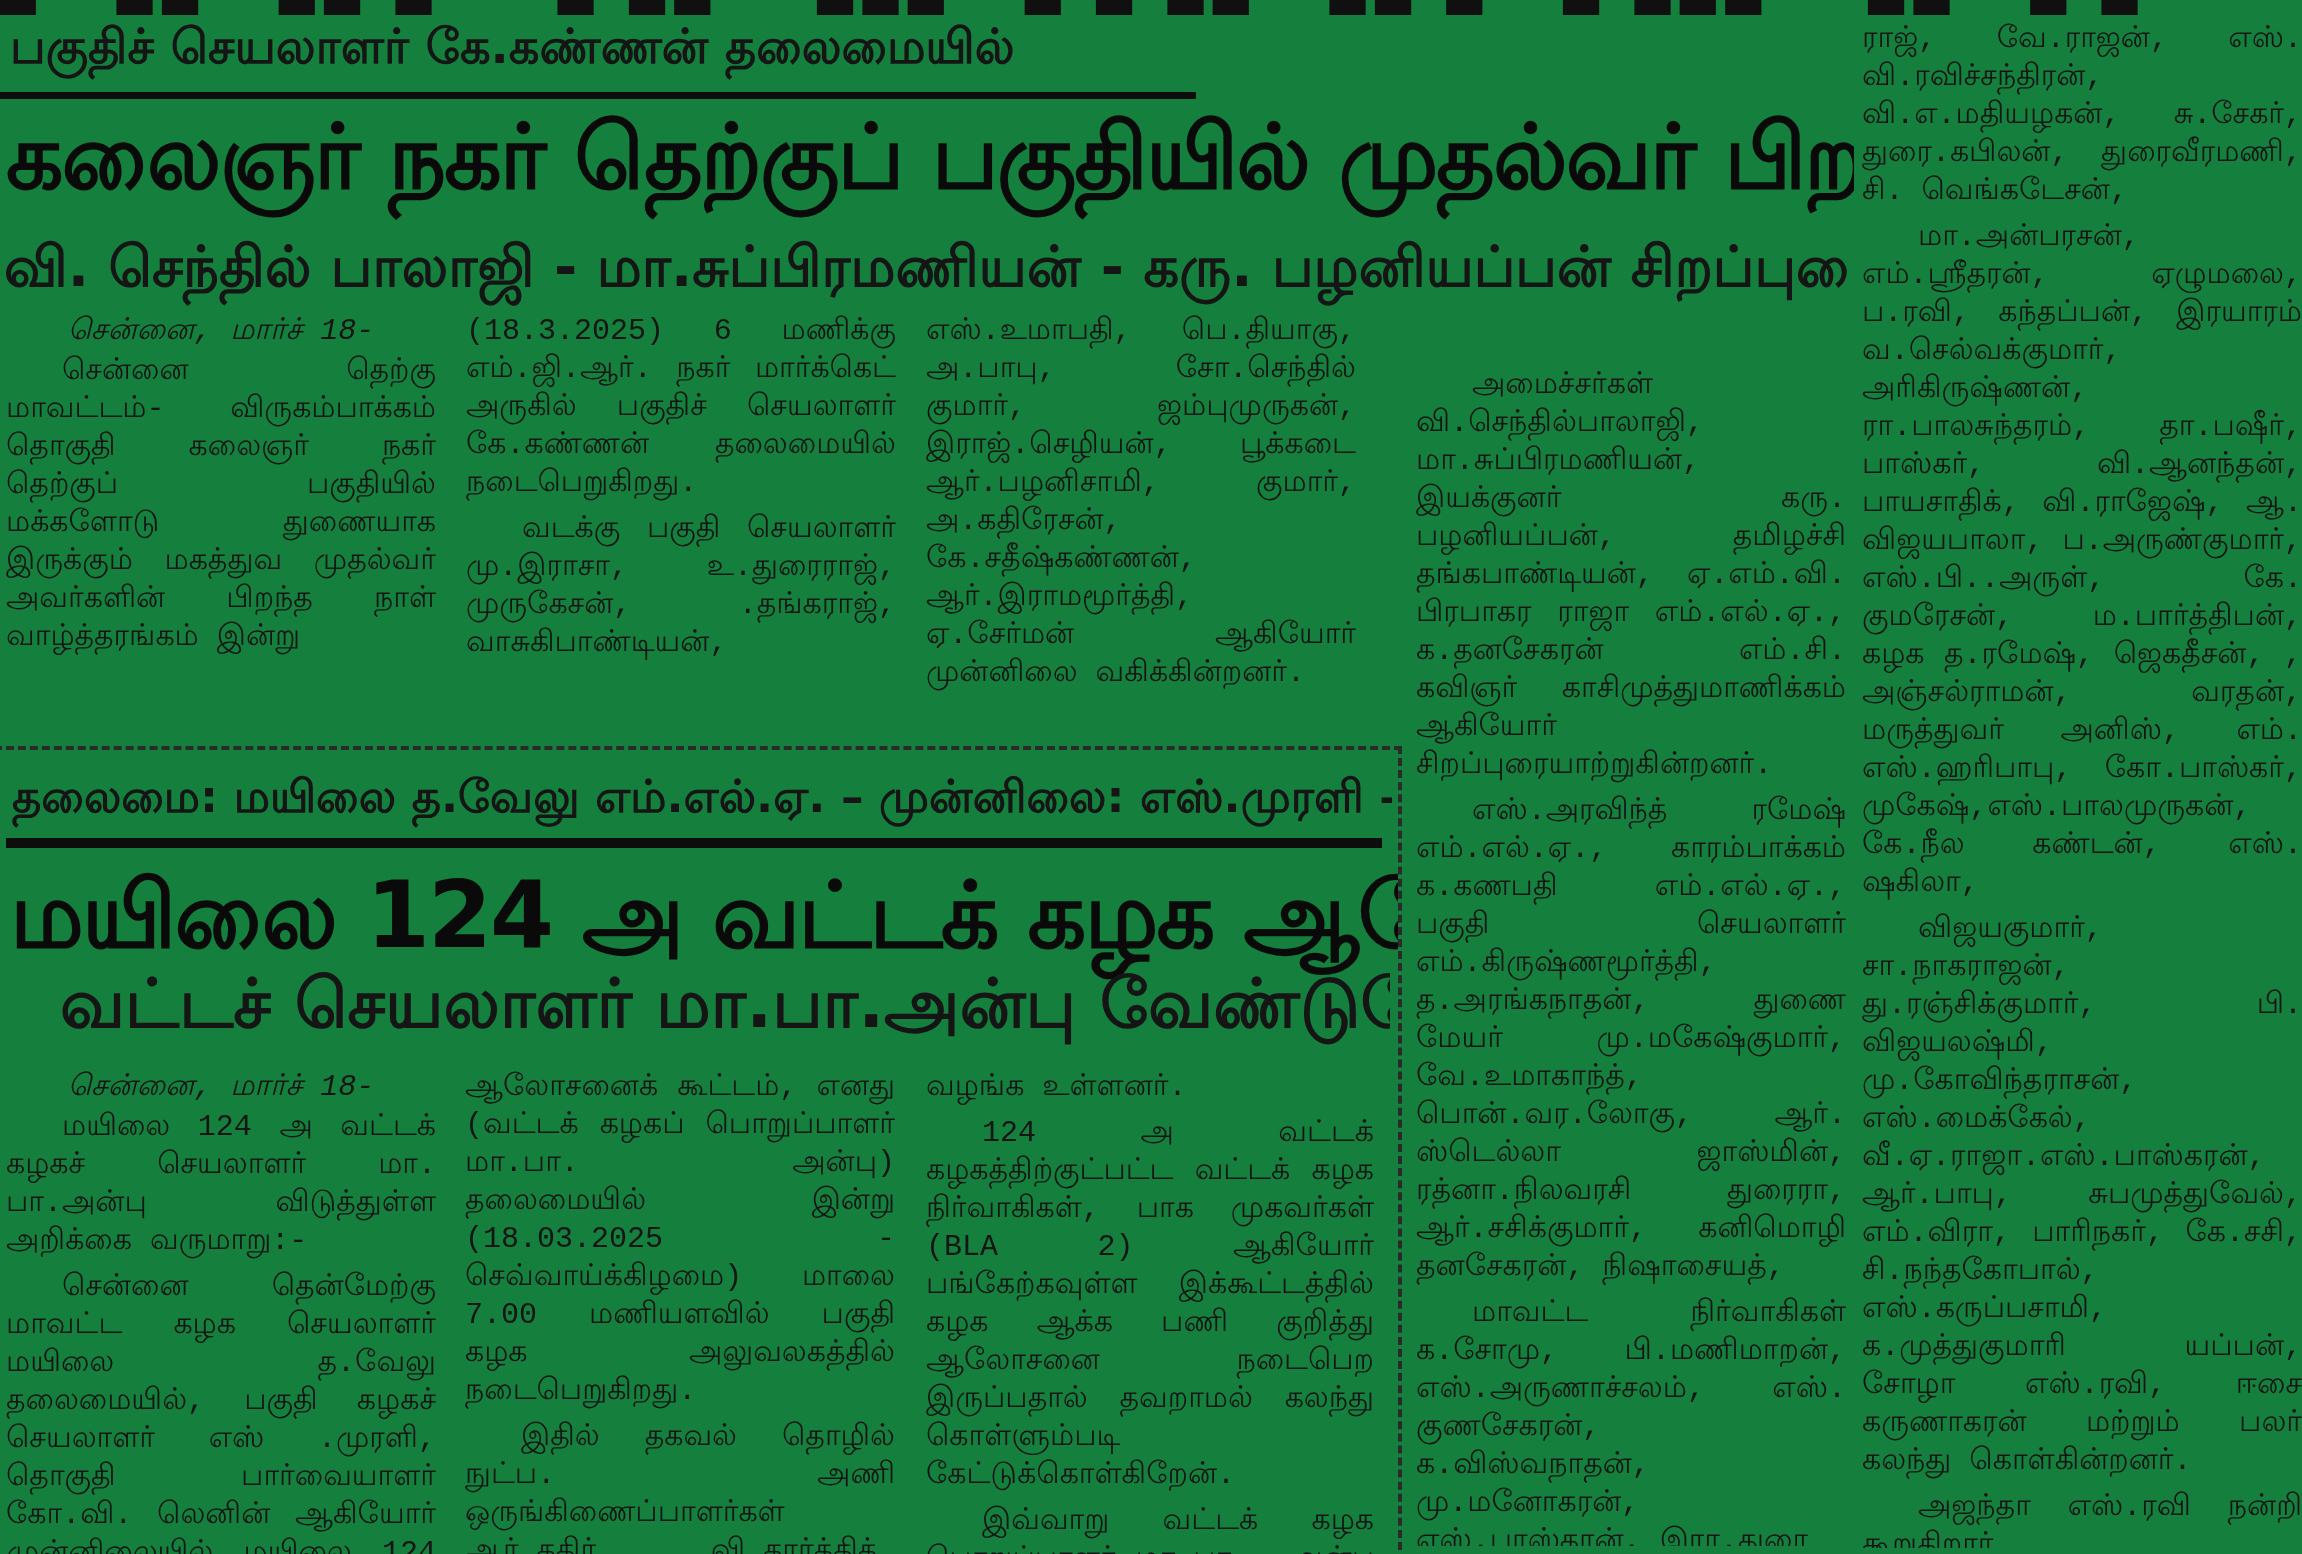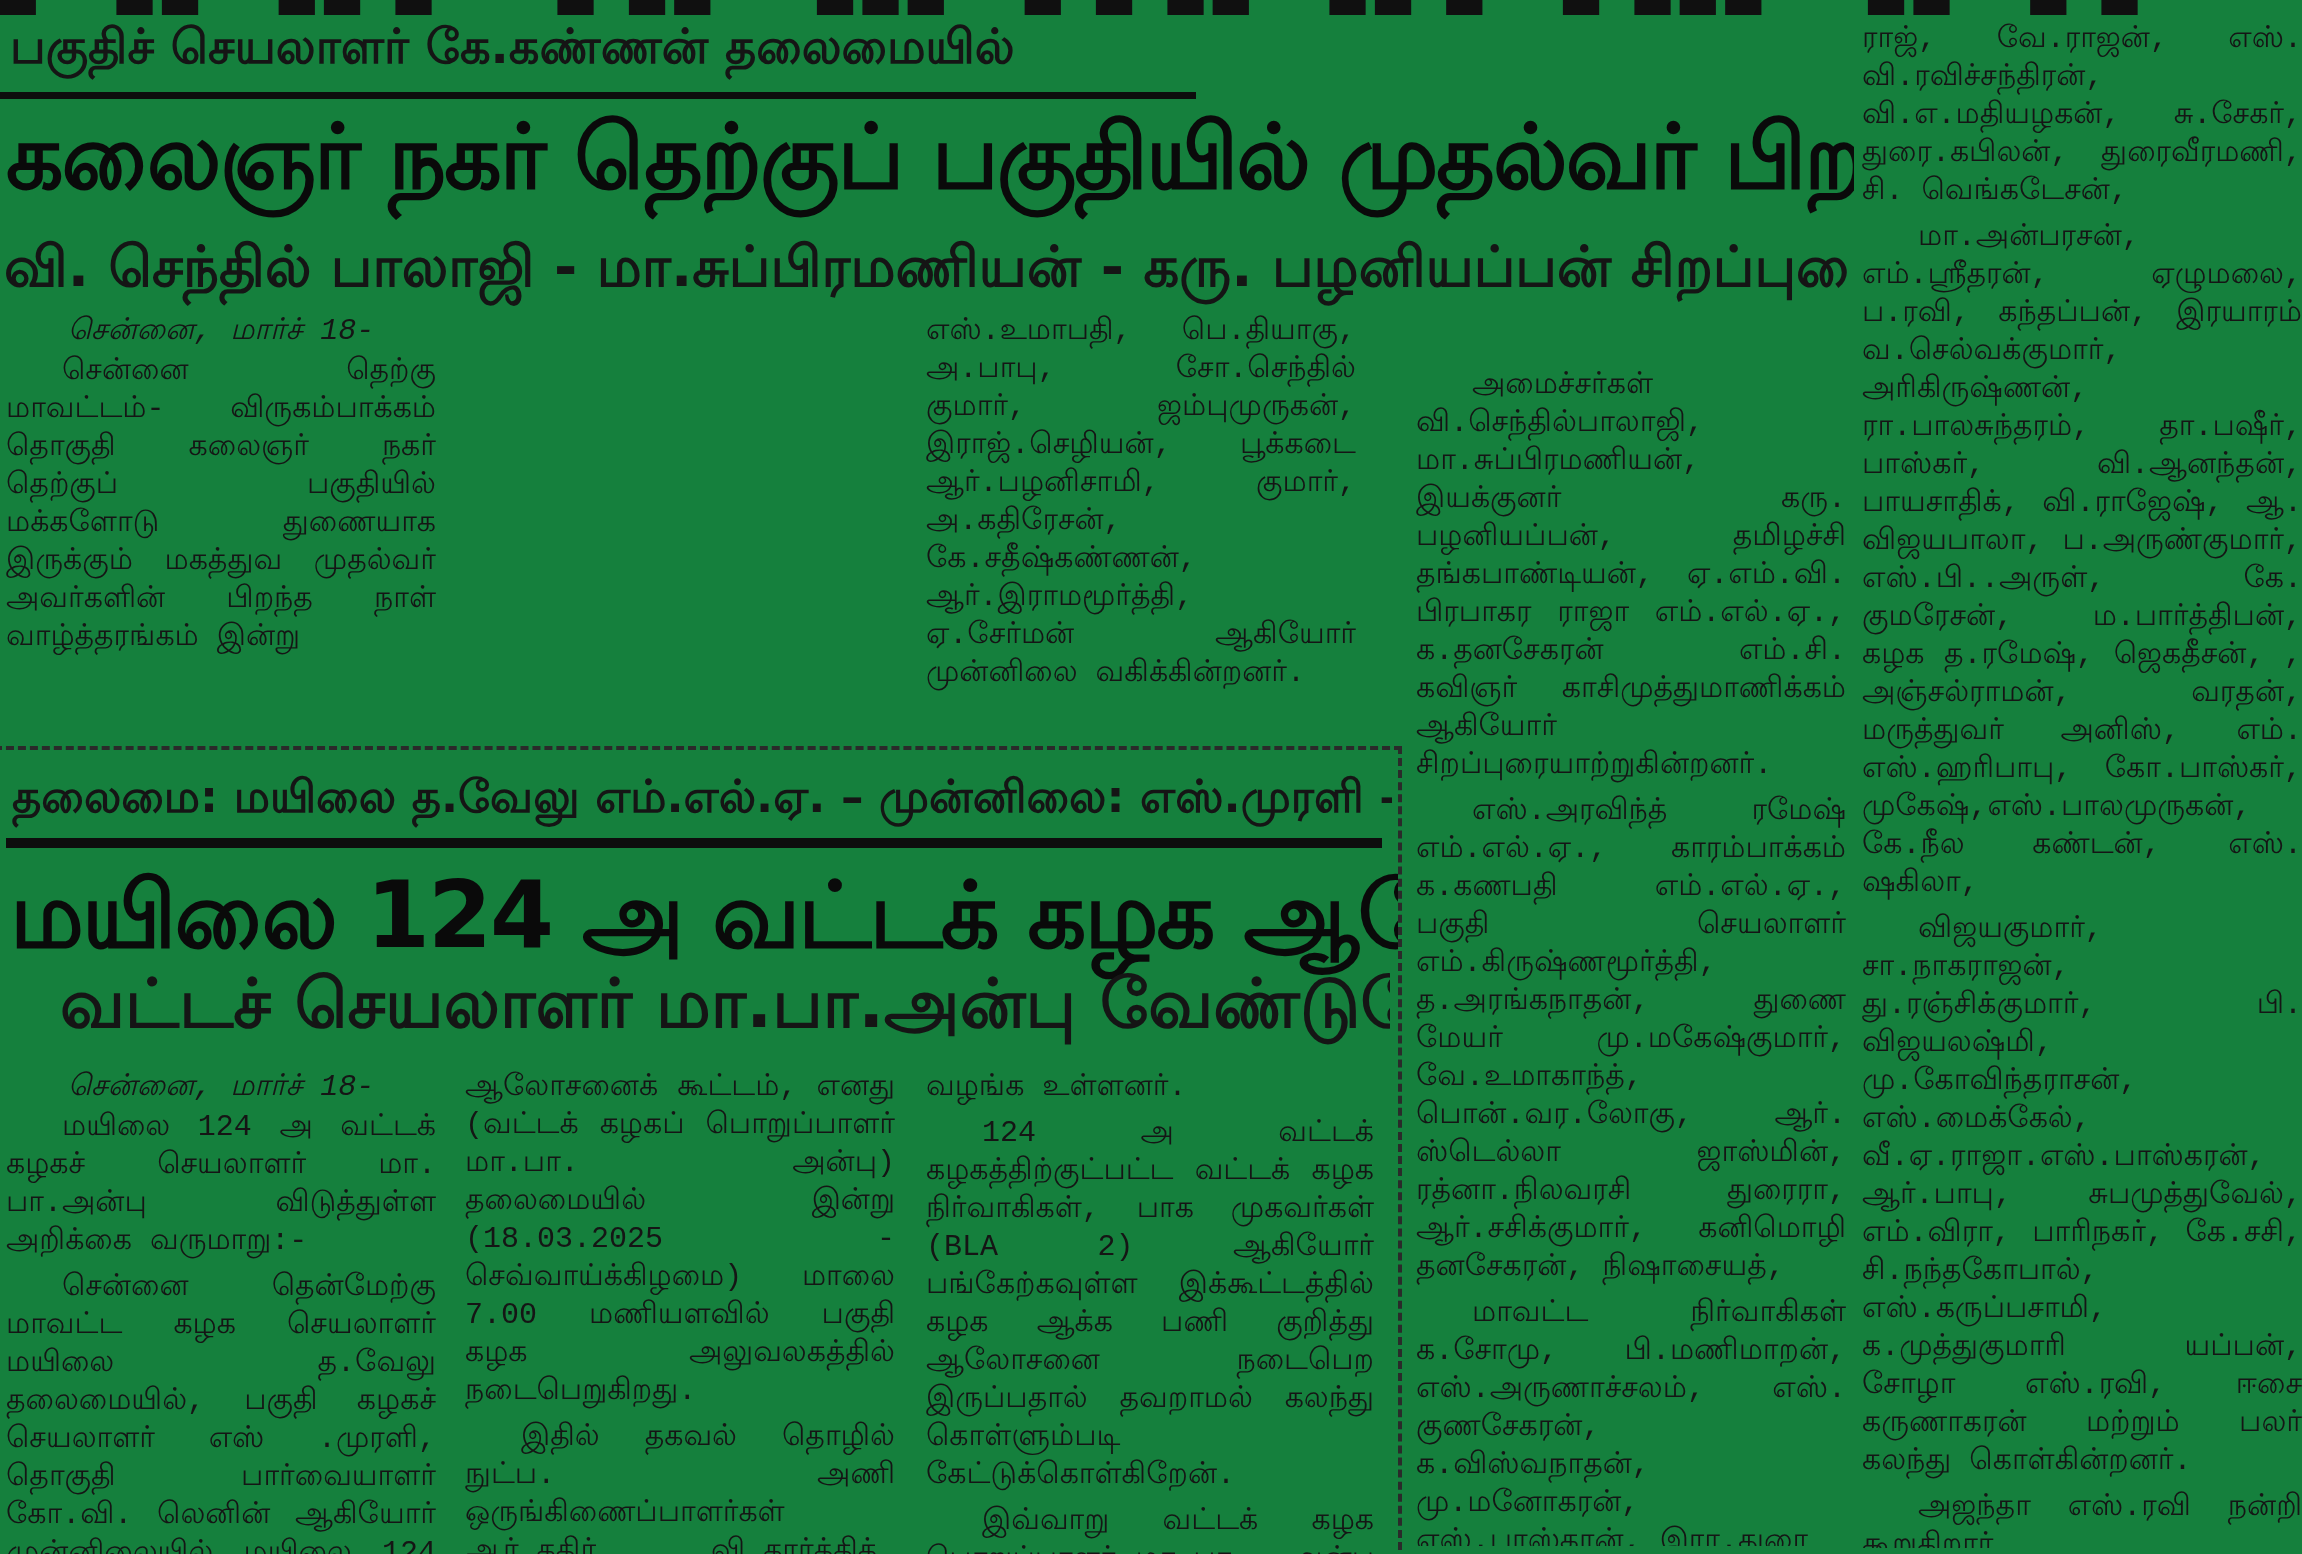--- a/index.html
+++ b/index.html
@@ -66,20 +66,24 @@
 
   <div class="headline" style="left:6px;top:104px;width:1848px;font-size:90px;">கலைஞர் நகர் தெற்குப் பகுதியில் முதல்வர் பிறந்த நாள் வாழ்த்தரங்கம்!</div>
 
   <div class="subhead" style="left:4px;top:234px;width:1848px;font-size:56px;">வி. செந்தில் பாலாஜி - மா.சுப்பிரமணியன் - கரு. பழனியப்பன் சிறப்புரை!</div>
 
   <div class="col" style="left:6px;top:312px;width:430px;height:430px;">
     <p class="dateline">சென்னை, மார்ச் 18-</p>
     <p>சென்னை தெற்கு மாவட்டம்- விருகம்பாக்கம் தொகுதி கலைஞர் நகர் தெற்குப் பகுதியில் மக்களோடு துணையாக இருக்கும் மகத்துவ முதல்வர் அவர்களின் பிறந்த நாள் வாழ்த்தரங்கம் இன்று</p>
   </div>
 
+  <div class="col" style="left:466px;top:312px;width:430px;height:430px;">
+    <p class="cont">(18.3.2025) 6 மணிக்கு எம்.ஜி.ஆர். நகர் மார்க்கெட் அருகில் பகுதிச் செயலாளர் கே.கண்ணன் தலைமையில் நடைபெறுகிறது.</p>
+    <p>வடக்கு பகுதி செயலாளர் மு.இராசா, உ.துரைராஜ், முருகேசன், .தங்கராஜ், வாசுகிபாண்டியன்,</p>
+  </div>
 
   <div class="col" style="left:926px;top:312px;width:430px;height:430px;">
     <p class="cont">எஸ்.உமாபதி, பெ.தியாகு, அ.பாபு, சோ.செந்தில் குமார், ஜம்புமுருகன், இராஜ்.செழியன், பூக்கடை ஆர்.பழனிசாமி, குமார், அ.கதிரேசன், கே.சதீஷ்கண்ணன், ஆர்.இராமமூர்த்தி, ஏ.சேர்மன் ஆகியோர் முன்னிலை வகிக்கின்றனர்.</p>
   </div>
 
   <div class="col" style="left:1416px;top:366px;width:430px;height:1180px;">
     <p>அமைச்சர்கள் வி.செந்தில்பாலாஜி, மா.சுப்பிரமணியன், இயக்குனர் கரு. பழனியப்பன், தமிழச்சி தங்கபாண்டியன், ஏ.எம்.வி. பிரபாகர ராஜா எம்.எல்.ஏ., க.தனசேகரன் எம்.சி. கவிஞர் காசிமுத்துமாணிக்கம் ஆகியோர் சிறப்புரையாற்றுகின்றனர்.</p>
     <p>எஸ்.அரவிந்த் ரமேஷ் எம்.எல்.ஏ., காரம்பாக்கம் க.கணபதி எம்.எல்.ஏ., பகுதி செயலாளர் எம்.கிருஷ்ணமூர்த்தி, த.அரங்கநாதன், துணை மேயர் மு.மகேஷ்குமார், வே.உமாகாந்த், பொன்.வர.லோகு, ஆர். ஸ்டெல்லா ஜாஸ்மின், ரத்னா.நிலவரசி துரைரா, ஆர்.சசிக்குமார், கனிமொழி தனசேகரன், நிஷாசையத்,</p>
     <p>மாவட்ட நிர்வாகிகள் க.சோமு, பி.மணிமாறன், எஸ்.அருணாச்சலம், எஸ். குணசேகரன், க.விஸ்வநாதன், மு.மனோகரன், எஸ்.பாஸ்கரன், இரா.துரை</p>
   </div>

